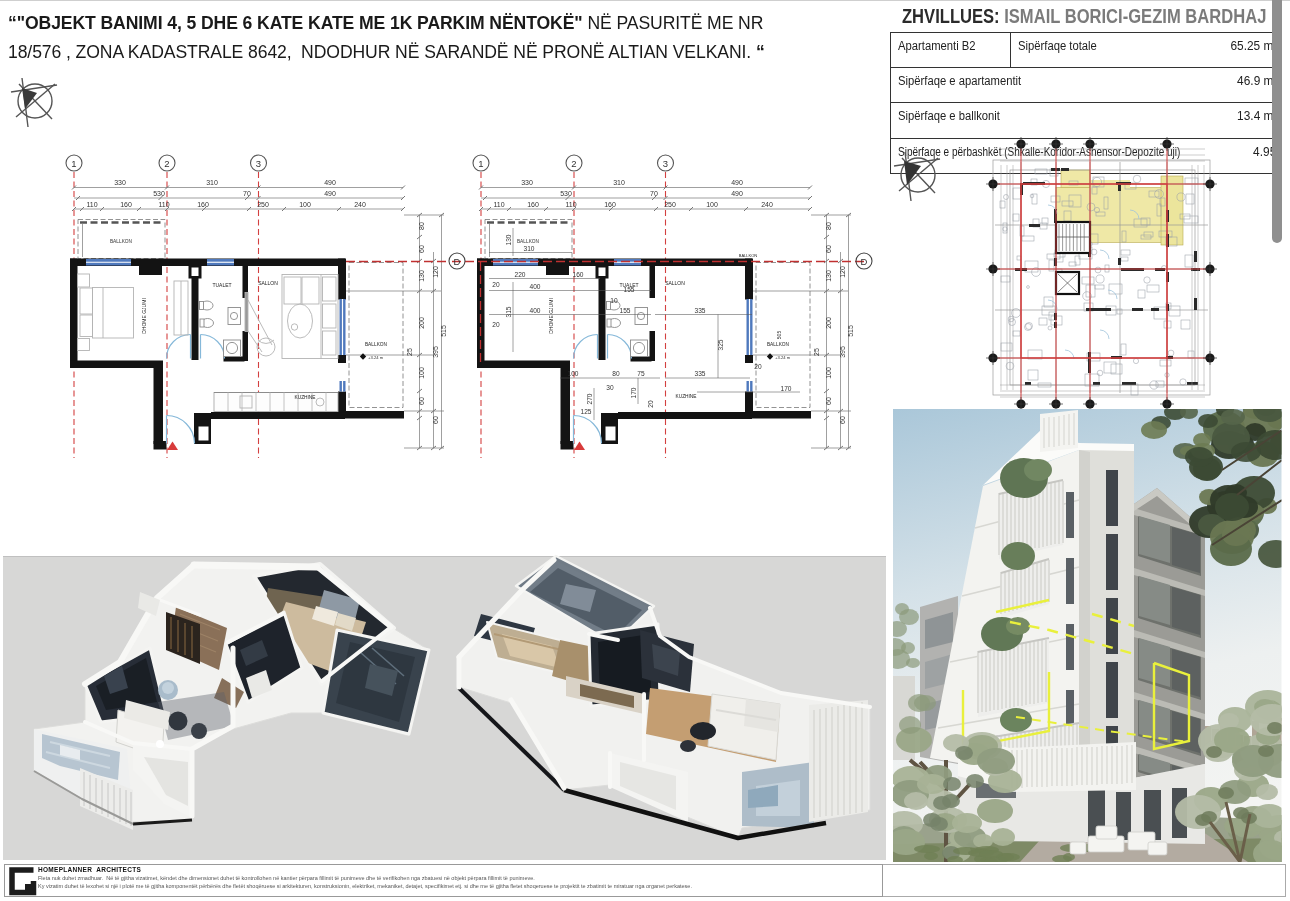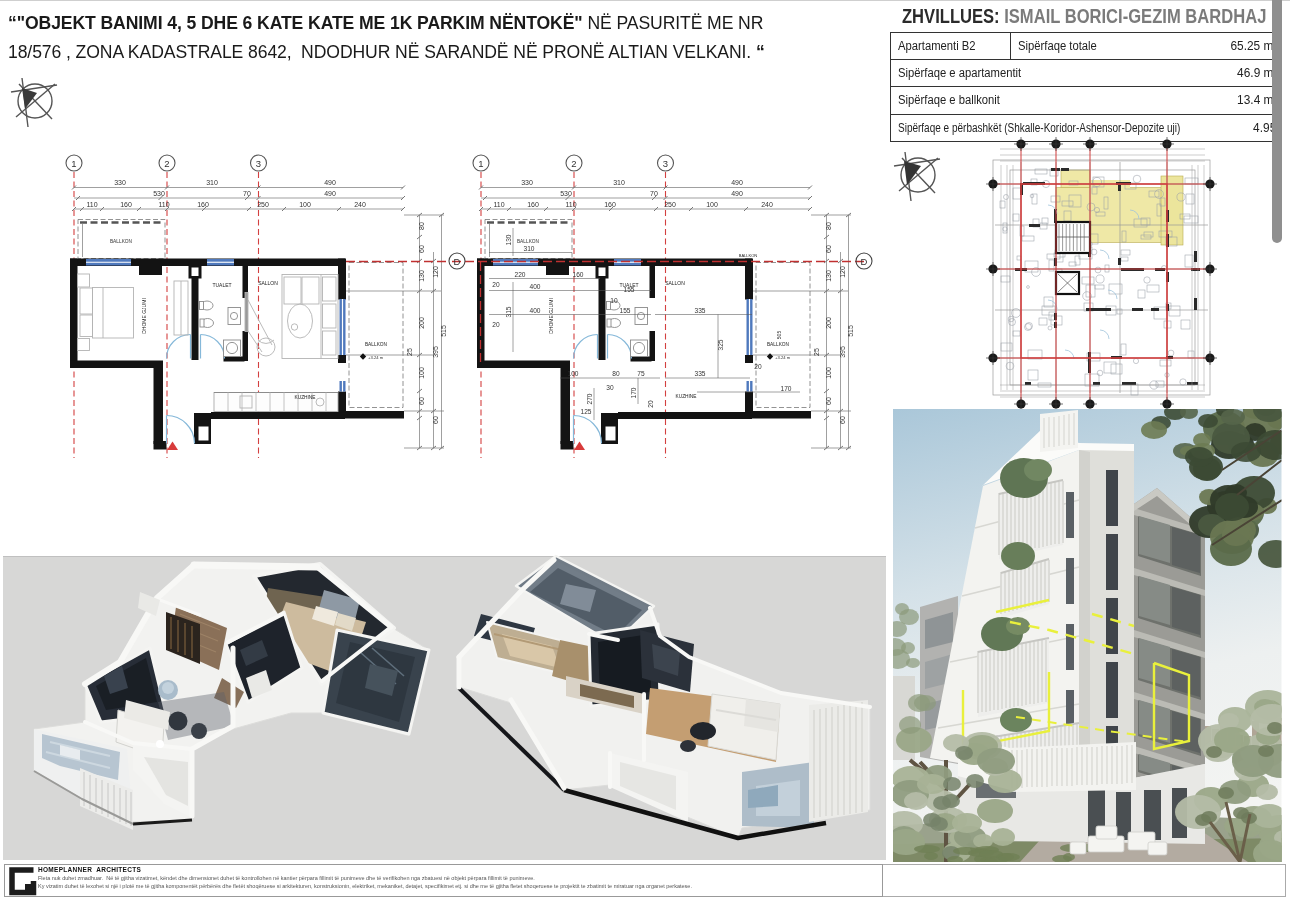--- a/index.html
+++ b/index.html
@@ -6,21 +6,21 @@
   .page{position:relative;width:1290px;height:901px;background:#fff;overflow:hidden;
         font-family:"Liberation Sans", sans-serif;}
   .abs{position:absolute;}
   .title1{left:8px;top:9px;width:860px;font-size:17.6px;color:#1a1a1a;line-height:29px;letter-spacing:-0.1px;}
   .zh{left:902px;top:5px;font-size:19.5px;font-weight:bold;color:#2b2b2b;white-space:nowrap;
       transform:scaleX(0.85);transform-origin:left top;}
   .zh .grey{color:#7b7b7b;}
   table.areas{position:absolute;left:890px;top:32px;width:392px;border-collapse:collapse;
       font-size:12.5px;color:#222;table-layout:fixed;}
   table.areas{border:1px solid #333;}
-  table.areas td{border:none;border-bottom:1px solid #333;height:26.2px;padding:0 4px 0 7px;white-space:nowrap;overflow:hidden;}
+  table.areas td{border:none;border-bottom:1px solid #333;height:26.2px;padding:0 4px 8px 7px;white-space:nowrap;overflow:hidden;}
   table.areas tr:last-child td{border-bottom:none;}
   table.areas td span{display:inline-block;transform:scaleX(0.9);transform-origin:left center;white-space:nowrap;}
   .rowflex{display:flex;justify-content:space-between;align-items:center;}
   .rowflex .val{transform:scaleX(0.95);transform-origin:right center;}
   .botbox-l{left:4px;top:864px;width:879px;height:33px;border:1px solid #999;box-sizing:border-box;background:#fff;}
   .botbox-r{left:883px;top:864px;width:403px;height:33px;border:1px solid #aaa;border-left:none;box-sizing:border-box;background:#fff;}
   .plantitle{left:893px;top:870px;width:390px;font-size:17.5px;color:#4c4c4c;text-align:right;white-space:nowrap;}
   .hp-title{left:38px;top:866px;font-size:6.5px;font-weight:bold;color:#111;letter-spacing:.3px;}
   .hp-l1{left:38px;top:875px;font-size:5.5px;color:#555;white-space:nowrap;}
   .hp-l2{left:38px;top:883px;font-size:5.5px;color:#555;white-space:nowrap;}

